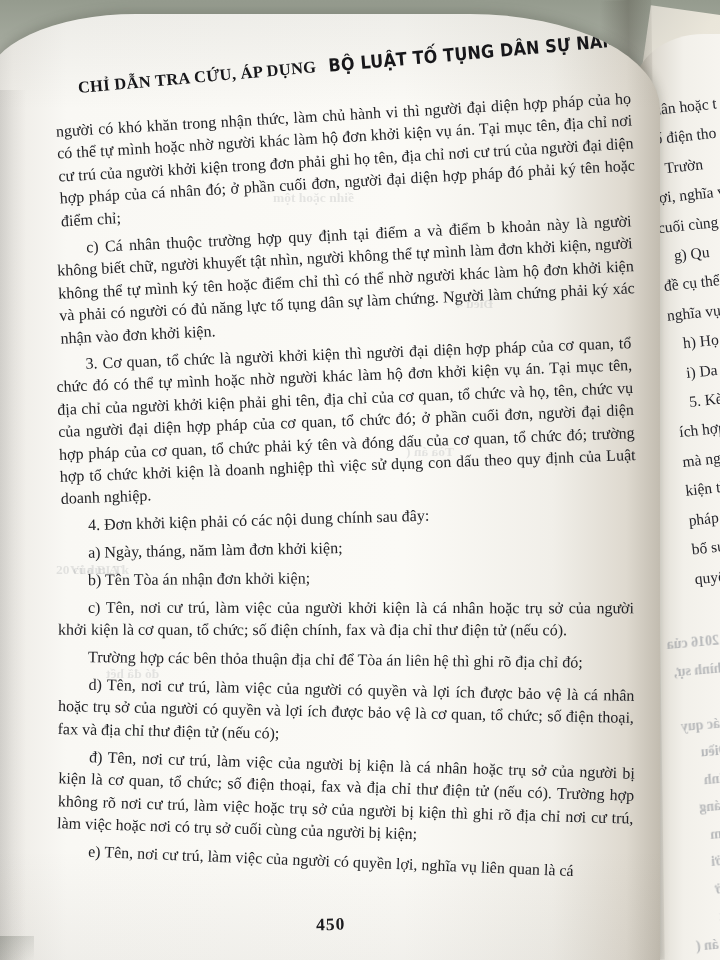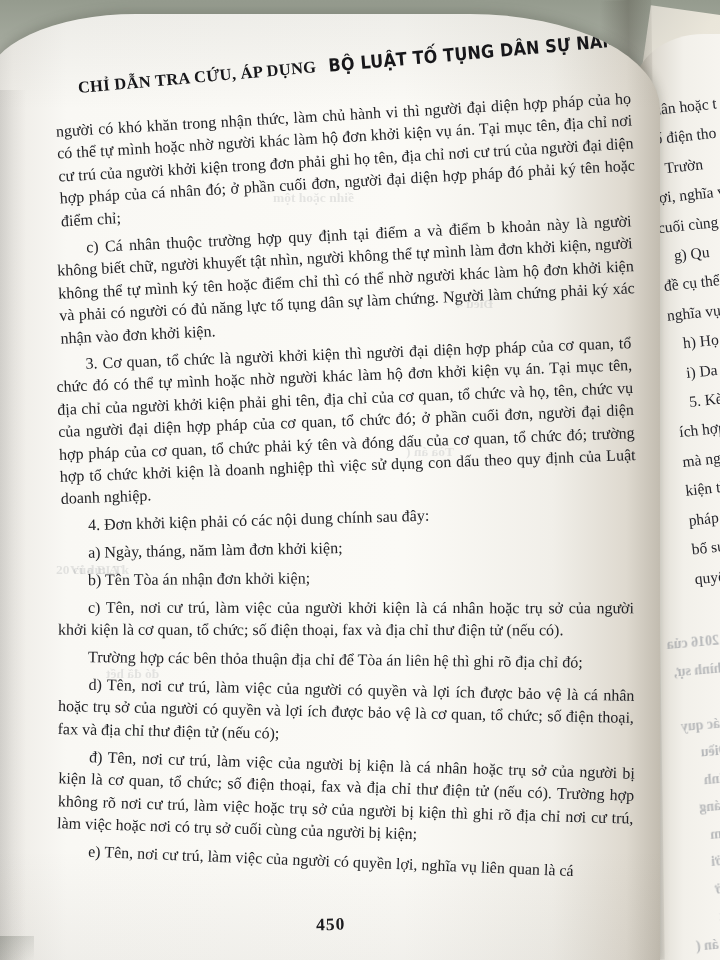--- a/index.html
+++ b/index.html
@@ -147,21 +147,21 @@
     <span class="h-sans">BỘ LUẬT TỐ TỤNG DÂN SỰ NĂM 2015</span>
   </div>
 
   <div class="body-col">
       <p class="para" style="transform: rotate(-3.3deg);">người có khó khăn trong nhận thức, làm chủ hành vi thì người đại diện hợp pháp của họ có thể tự mình hoặc nhờ người khác làm hộ đơn khởi kiện vụ án. Tại mục tên, địa chỉ nơi cư trú của người khởi kiện trong đơn phải ghi họ tên, địa chỉ nơi cư trú của người đại diện hợp pháp của cá nhân đó; ở phần cuối đơn, người đại diện hợp pháp đó phải ký tên hoặc điểm chỉ;</p>
       <p class="para ind" style="transform: rotate(-2.74deg);">c) Cá nhân thuộc trường hợp quy định tại điểm a và điểm b khoản này là người không biết chữ, người khuyết tật nhìn, người không thể tự mình làm đơn khởi kiện, người không thể tự mình ký tên hoặc điểm chỉ thì có thể nhờ người khác làm hộ đơn khởi kiện và phải có người có đủ năng lực tố tụng dân sự làm chứng. Người làm chứng phải ký xác nhận vào đơn khởi kiện.</p>
       <p class="para ind" style="transform: rotate(-2.18deg);">3. Cơ quan, tổ chức là người khởi kiện thì người đại diện hợp pháp của cơ quan, tổ chức đó có thể tự mình hoặc nhờ người khác làm hộ đơn khởi kiện vụ án. Tại mục tên, địa chỉ của người khởi kiện phải ghi tên, địa chỉ của cơ quan, tổ chức và họ, tên, chức vụ của người đại diện hợp pháp của cơ quan, tổ chức đó; ở phần cuối đơn, người đại diện hợp pháp của cơ quan, tổ chức phải ký tên và đóng dấu của cơ quan, tổ chức đó; trường hợp tổ chức khởi kiện là doanh nghiệp thì việc sử dụng con dấu theo quy định của Luật doanh nghiệp.</p>
       <p class="para ind" style="transform: rotate(-1.62deg);">4. Đơn khởi kiện phải có các nội dung chính sau đây:</p>
       <p class="para ind" style="transform: rotate(-1.06deg);">a) Ngày, tháng, năm làm đơn khởi kiện;</p>
       <p class="para ind" style="transform: rotate(-0.5deg);">b) Tên Tòa án nhận đơn khởi kiện;</p>
-      <p class="para ind" style="transform: rotate(0.06deg);">c) Tên, nơi cư trú, làm việc của người khởi kiện là cá nhân hoặc trụ sở của người khởi kiện là cơ quan, tổ chức; số điện thoại, fax và địa chỉ thư điện tử (nếu có).</p>
+      <p class="para ind" style="transform: rotate(0.06deg);">c) Tên, nơi cư trú, làm việc của người khởi kiện là cá nhân hoặc trụ sở của người khởi kiện là cơ quan, tổ chức; số điện chính, fax và địa chỉ thư điện tử (nếu có).</p>
       <p class="para ind" style="transform: rotate(0.62deg);">Trường hợp các bên thỏa thuận địa chỉ để Tòa án liên hệ thì ghi rõ địa chỉ đó;</p>
       <p class="para ind" style="transform: rotate(1.18deg);">d) Tên, nơi cư trú, làm việc của người có quyền và lợi ích được bảo vệ là cá nhân hoặc trụ sở của người có quyền và lợi ích được bảo vệ là cơ quan, tổ chức; số điện thoại, fax và địa chỉ thư điện tử (nếu có);</p>
       <p class="para ind" style="transform: rotate(1.74deg);">đ) Tên, nơi cư trú, làm việc của người bị kiện là cá nhân hoặc trụ sở của người bị kiện là cơ quan, tổ chức; số điện thoại, fax và địa chỉ thư điện tử (nếu có). Trường hợp không rõ nơi cư trú, làm việc hoặc trụ sở của người bị kiện thì ghi rõ địa chỉ nơi cư trú, làm việc hoặc nơi có trụ sở cuối cùng của người bị kiện;</p>
       <p class="para ind" style="transform: rotate(2.3deg);">e) Tên, nơi cư trú, làm việc của người có quyền lợi, nghĩa vụ liên quan là cá</p>
     </div>
 
   <div class="main-bleed">
       <span style="left: 470px; top: 282px; transform: scaleX(-1);">Điều 4</span>
       <span style="left: 70px; top: 548px;">20 của BLT</span>
       <span style="left: 84px; top: 548px;">Ví dụ: A k</span>

